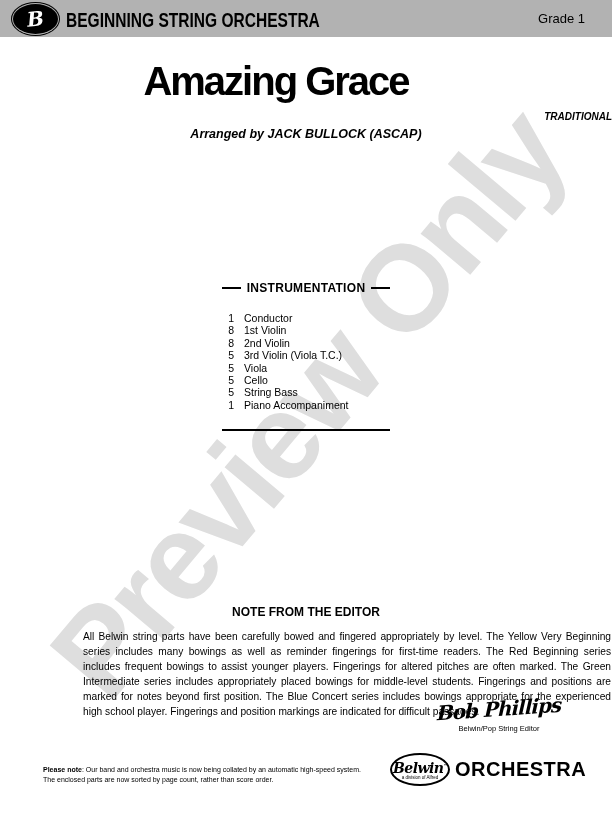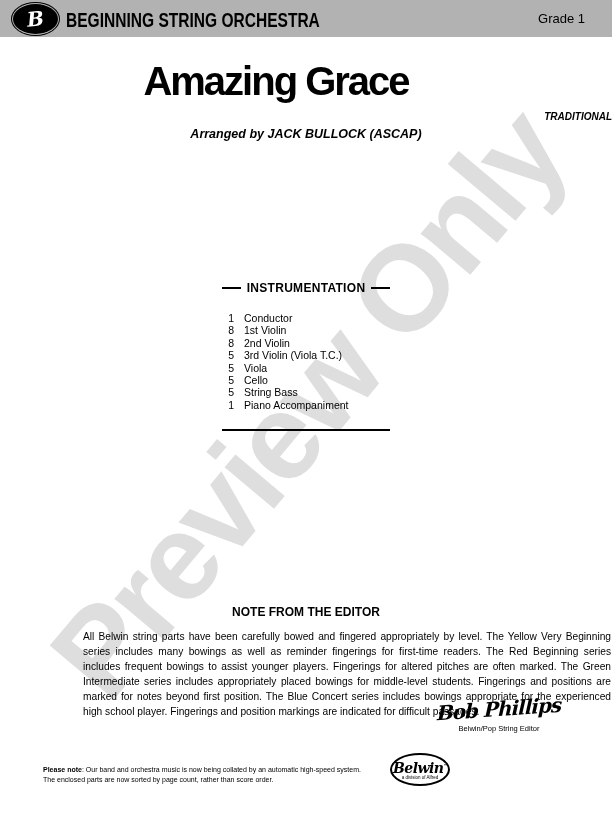--- a/index.html
+++ b/index.html
@@ -191,15 +191,16 @@
   <div class="footer-note">
     <b>Please note</b><span>: Our band and orchestra music is now being collated by an automatic high-speed system.</span><br>
     <span>The enclosed parts are now sorted by page count, rather than score order.</span>
   </div>
 
   <div class="publisher">
     <div class="pub-ellipse">
       <div class="pub-script"><span>Belwin</span><span class="pub-tm">™</span></div>
       <div class="pub-division">a division of Alfred</div>
     </div>
+    <div class="pub-name">ORCHESTRA</div>
   </div>
 
 </div>
 
 </body></html>

